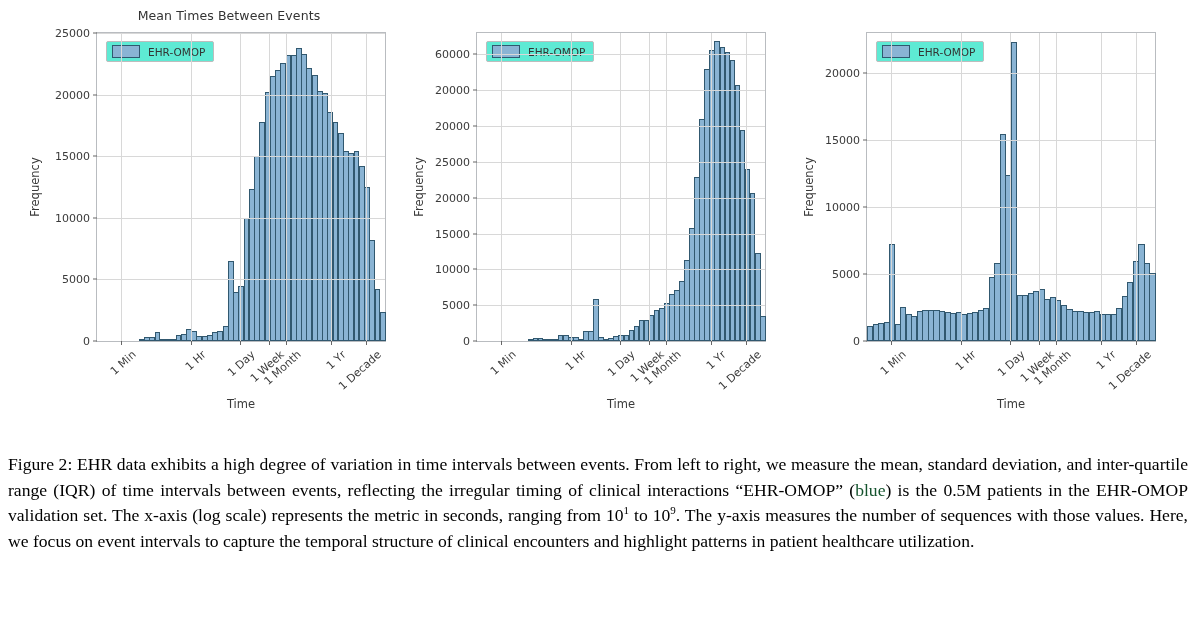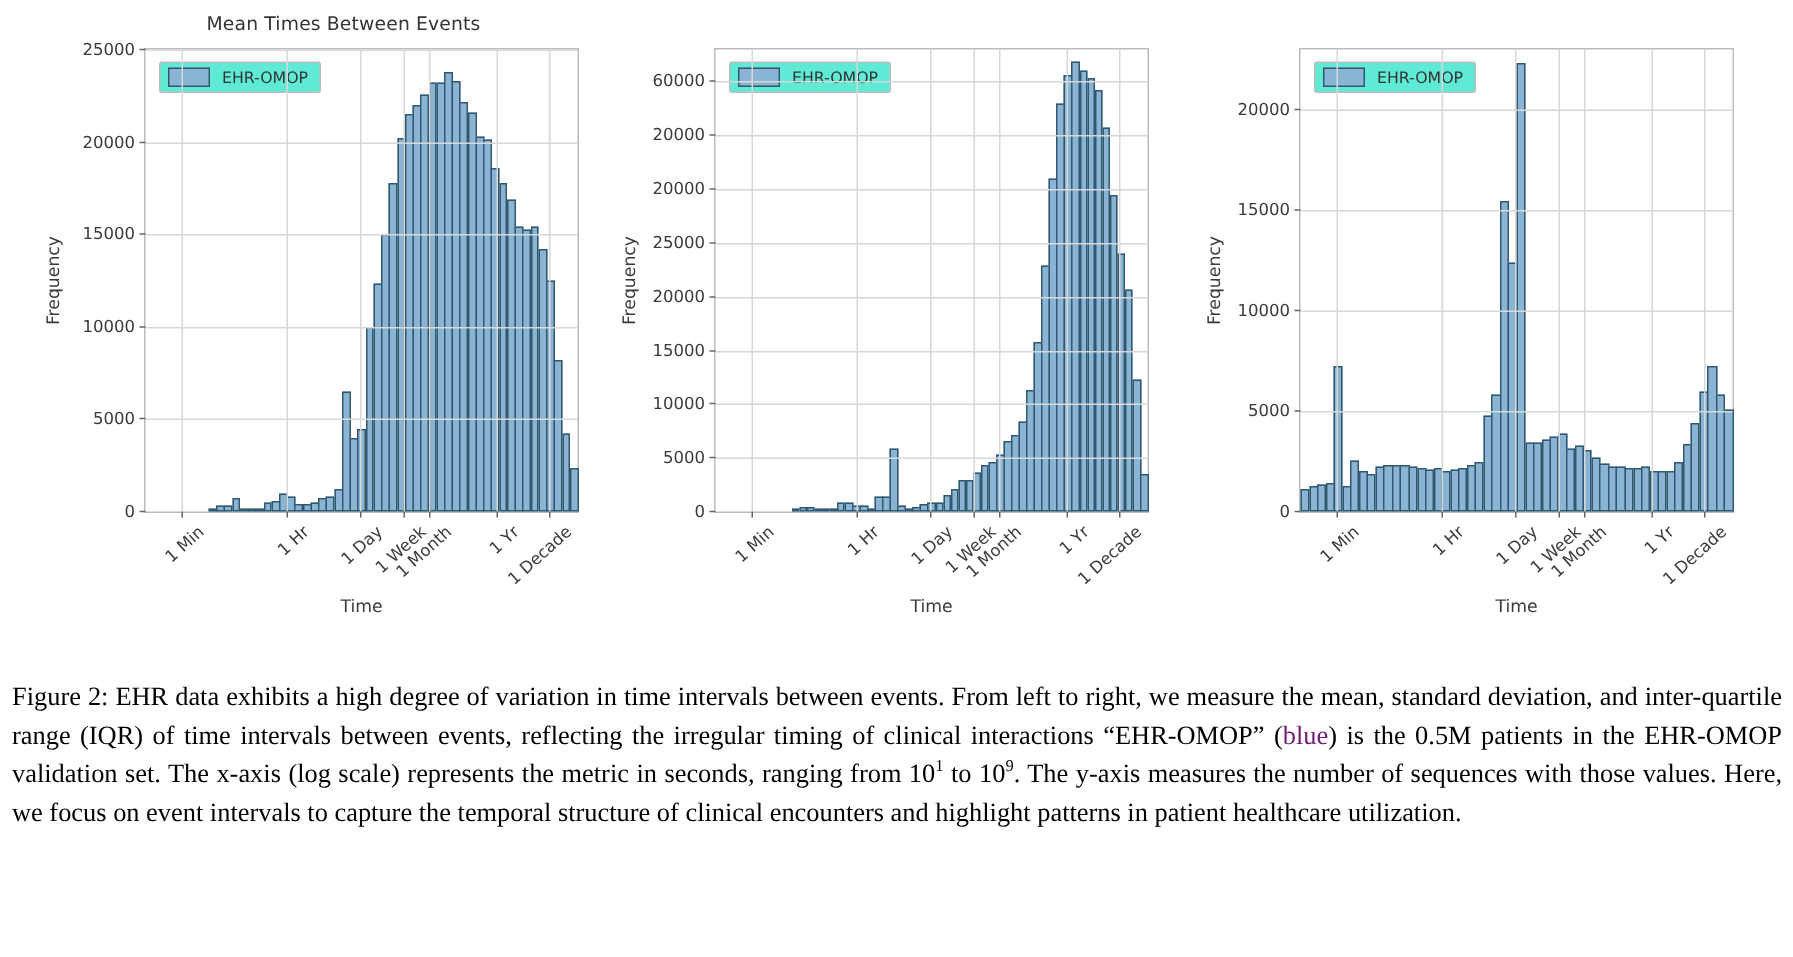--- a/index.html
+++ b/index.html
@@ -115,21 +115,21 @@
   
   .caption{
     position:absolute;left:8px;top:452px;width:1180px;
     font-family:"Liberation Serif", serif;
     font-size:17.6px;
     line-height:25.6px;
     color:#000;
     text-align:justify;
     text-justify:inter-word;
   }
-  .caption .blue{color:#701a75;}
+  .caption .blue{color:#14532d;}
   .caption sup{font-size:11px;vertical-align:super;line-height:0;}
 </style>
 </head>
 <body>
 
 <div class="figure-wrap">
 
   <div class="charts-row">
 
     <div class="panel panel-1">

